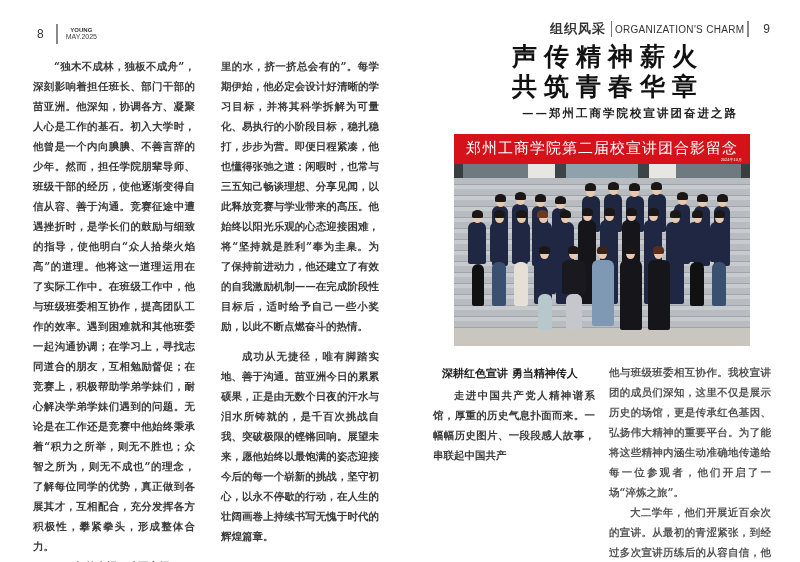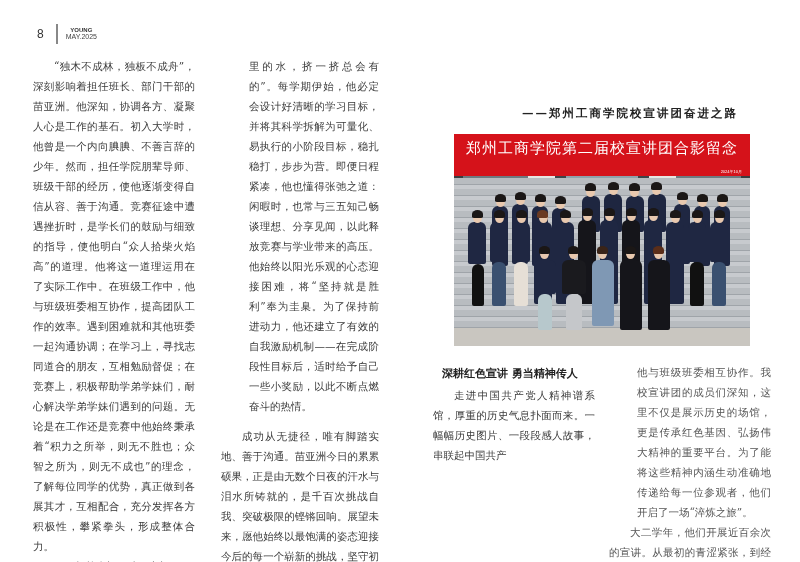--- a/index.html
+++ b/index.html
@@ -21,32 +21,32 @@
 
   
   .hdr-right { position: absolute; top: 20px; right: 30px; display: flex; align-items: center; }
   .sec-cn { font-family: "DejaVu Serif", serif; font-size: 13px; font-weight: bold; color: #333; letter-spacing: 1px; }
   .sec-bar { width: 1px; height: 16px; background: #777; margin: 0 3px 0 5px; }
   .sec-en { font-family: "Liberation Sans", sans-serif; font-size: 10px; color: #333; letter-spacing: 0.3px; }
   .sec-bar2 { width: 2px; height: 16px; background: #888; margin: 0 14px 0 3px; }
 
   
   .col { position: absolute; font-size: 10.5px; line-height: 20px; color: #3a3a3a; text-align: justify; }
-  .col p { text-indent: 2em; }
-  .col p.noind { text-indent: 0; margin-left: 28px; }
+  .col p { text-indent: 2em; font-weight: bold; }
+  .col p.noind { text-indent: 0; }
   .col1 { left: 33px; top: 56px; width: 162px; }
   .col2 { left: 221px; top: 56px; width: 158px; }
 
   
   .title { position: absolute; left: 512px; top: 42px; font-family: "DejaVu Serif", serif; font-weight: bold; font-size: 25px; line-height: 30px; letter-spacing: 7px; color: #111; }
   .subtitle { position: absolute; left: 522px; top: 106px; font-size: 11.5px; letter-spacing: 2px; color: #222; font-weight: bold; }
 
   
   .photo { position: absolute; left: 454px; top: 134px; width: 296px; height: 212px; background: #c9ccd0; overflow: hidden; }
-  .banner { position: absolute; left: 0; top: 0; width: 100%; height: 42px; background: #d5121a; color: #fff; }
+  .banner { position: absolute; left: 0; top: 0; width: 100%; height: 30px; background: #d5121a; color: #fff; }
   .banner-text { position: absolute; left: 0; right: 0; top: 5px; text-align: center; font-size: 15px; letter-spacing: 1px; font-family: "DejaVu Serif", serif; }
   .banner-date { position: absolute; right: 8px; bottom: 2px; font-size: 4px; font-family: "Liberation Sans", sans-serif; color: #fff; }
   .building { position: absolute; left: 0; top: 30px; width: 100%; height: 14px; background: linear-gradient(90deg, #3a3d40 0 3%, #6e7a80 3% 25%, #e6e6e3 25% 34%, #3d4448 34% 38%, #8fa1aa 38% 62%, #3d4448 62% 66%, #e6e6e3 66% 75%, #6e7a80 75% 97%, #3a3d40 97%); }
   .steps { position: absolute; left: 0; top: 44px; width: 100%; height: 168px;
     background: repeating-linear-gradient(180deg, #b8bcc0 0 6px, #9fa4a9 6px 7px, #c7cace 7px 11px); }
   .ground { position: absolute; left: 0; bottom: 0; width: 100%; height: 18px; background: #c9c6c0; }
   .people { position: absolute; left: 10px; right: 10px; bottom: 14px; height: 150px; }
   .p { position: absolute; border-radius: 6px 6px 2px 2px; }
   .head { position: absolute; width: 9px; height: 11px; border-radius: 50%; background: #e8c8ae; }
   .hair { position: absolute; width: 11px; height: 8px; border-radius: 50% 50% 20% 20%; background: #1b1716; }
@@ -77,21 +77,32 @@
     </div>
 
     <div class="col col2">
       <p class="noind">里的水，挤一挤总会有的”。每学期伊始，他必定会设计好清晰的学习目标，并将其科学拆解为可量化、易执行的小阶段目标，稳扎稳打，步步为营。即便日程紧凑，他也懂得张弛之道：闲暇时，也常与三五知己畅谈理想、分享见闻，以此释放竞赛与学业带来的高压。他始终以阳光乐观的心态迎接困难，将“坚持就是胜利”奉为圭臬。为了保持前进动力，他还建立了有效的自我激励机制——在完成阶段性目标后，适时给予自己一些小奖励，以此不断点燃奋斗的热情。</p>
       <p style="margin-top:10px">成功从无捷径，唯有脚踏实地、善于沟通。苗亚洲今日的累累硕果，正是由无数个日夜的汗水与泪水所铸就的，是千百次挑战自我、突破极限的铿锵回响。展望未来，愿他始终以最饱满的姿态迎接今后的每一个崭新的挑战，坚守初心，以永不停歇的行动，在人生的壮阔画卷上持续书写无愧于时代的辉煌篇章。</p>
     </div>
   </div>
 
   <div class="page page-right"></div>
 
-
+  <div class="hdr-right">
+    <span class="sec-cn">组织风采</span>
+    <span class="sec-bar"></span>
+    <span class="sec-en">ORGANIZATION'S CHARM</span>
+    <span class="sec-bar2"></span>
+    <span class="pgnum">9</span>
+  </div>
+
+  <div class="title">
+    <div>声传精神薪火</div>
+    <div>共筑青春华章</div>
+  </div>
   <div class="subtitle">——郑州工商学院校宣讲团奋进之路</div>
 
   <div class="photo">
     <div class="building"></div>
     <div class="steps"></div>
     <div class="ground"></div>
     <div class="people">
 
       <div class="p" style="left:118px;top:14px;width:18px;height:36px;background:#1e2640"></div>
       <div class="head" style="left:122px;top:4px"></div>

